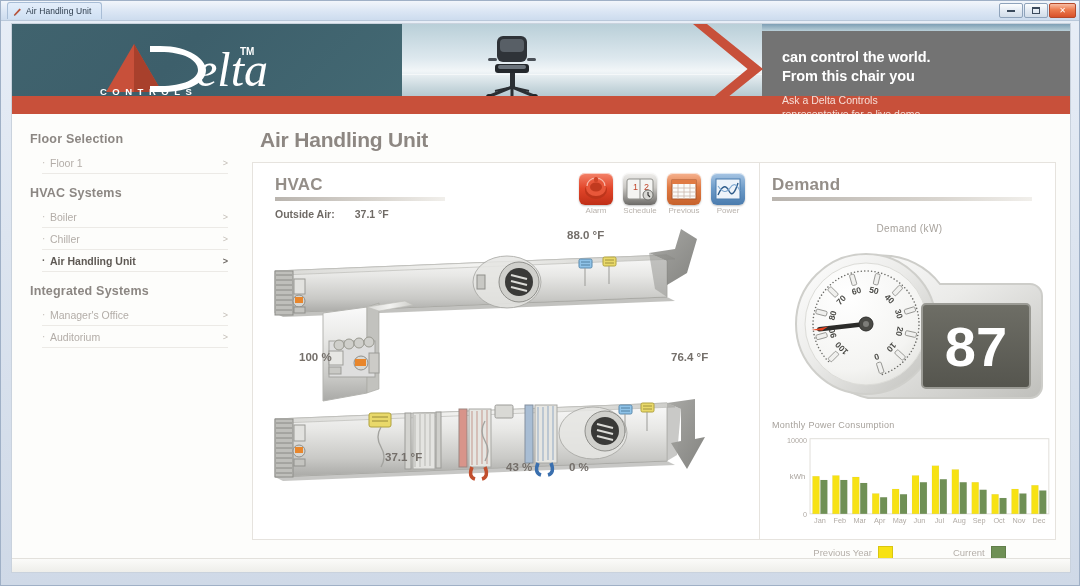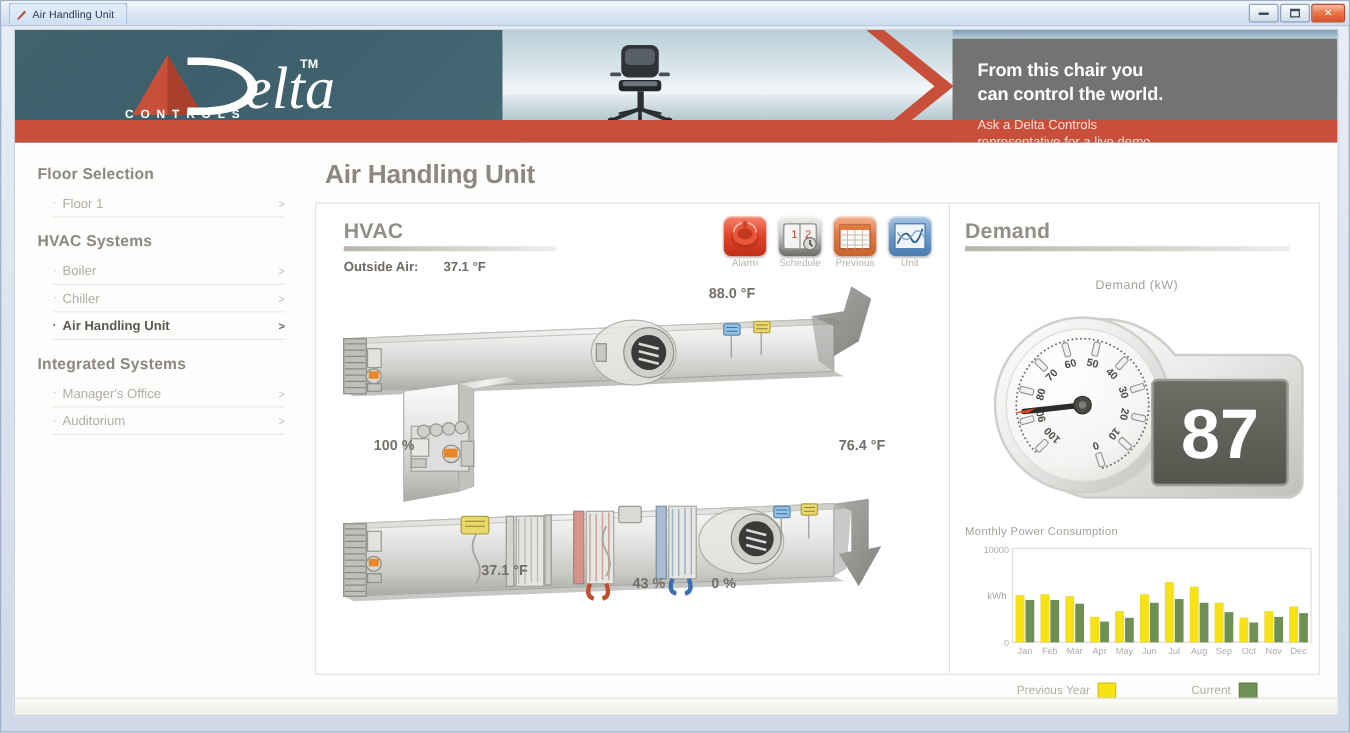--- a/index.html
+++ b/index.html
@@ -295,22 +295,22 @@
         <path d="M6 52 L34 4 L62 52 Z" fill="#c8503a"></path>
         <path d="M34 4 L34 52 L62 52 Z" fill="#a8402c"></path>
         <path d="M50 6 h10 c30 0 46 14 46 24 0 12 -16 22 -44 22 h-12 v-6 h11 c22 0 37 -7 37 -16 0 -10 -14 -18 -38 -18 h-10 z" fill="#ffffff"></path>
         <text x="96" y="46" font-family="Liberation Serif, serif" font-size="48" font-style="italic" fill="#ffffff">elta</text>
       </svg>
       <div class="tm">TM</div>
       <div class="controls-word">CONTROLS</div>
 
       <div class="banner-text">
         <div class="bt-head">
+          <div>can control the world.</div>
           <div>From this chair you</div>
-          <div>can control the world.</div>
         </div>
         <div class="bt-sub">
           <div>Ask a Delta Controls</div>
           <div>representative for a live demo.</div>
         </div>
       </div>
     </div>
 
     <div class="body-row">
 
@@ -405,21 +405,21 @@
                       </g>
                     </svg></div>
                   <div class="tlabel">Previous</div>
                 </div>
                 <div class="tool">
                   <div class="ibox trend"><svg viewBox="0 0 34 32">
                       <rect x="5" y="6" width="24" height="20" fill="#eef4fa" stroke="#4b7cae"></rect>
           <path d="M7 22 q6 -14 11 -4 q4 8 9 -8" stroke="#2e5c8a" stroke-width="1.4" fill="none"></path>
           <path d="M7 13 q7 10 12 2 q5 -8 10 3" stroke="#7fa8d0" stroke-width="1.1" fill="none"></path>
                     </svg></div>
-                  <div class="tlabel">Unit</div>
+                  <div class="tlabel">Power</div>
                 </div>
               </div>
 
             <div class="ahu-wrap">
               <svg viewBox="0 0 452 300" width="452" height="300">
                 <defs>
                   <linearGradient id="duct" x1="0" y1="0" x2="0" y2="1">
                     <stop offset="0%" stop-color="#fafafa"></stop>
                     <stop offset="35%" stop-color="#e8e8e6"></stop>
                     <stop offset="75%" stop-color="#c9c9c6"></stop>

